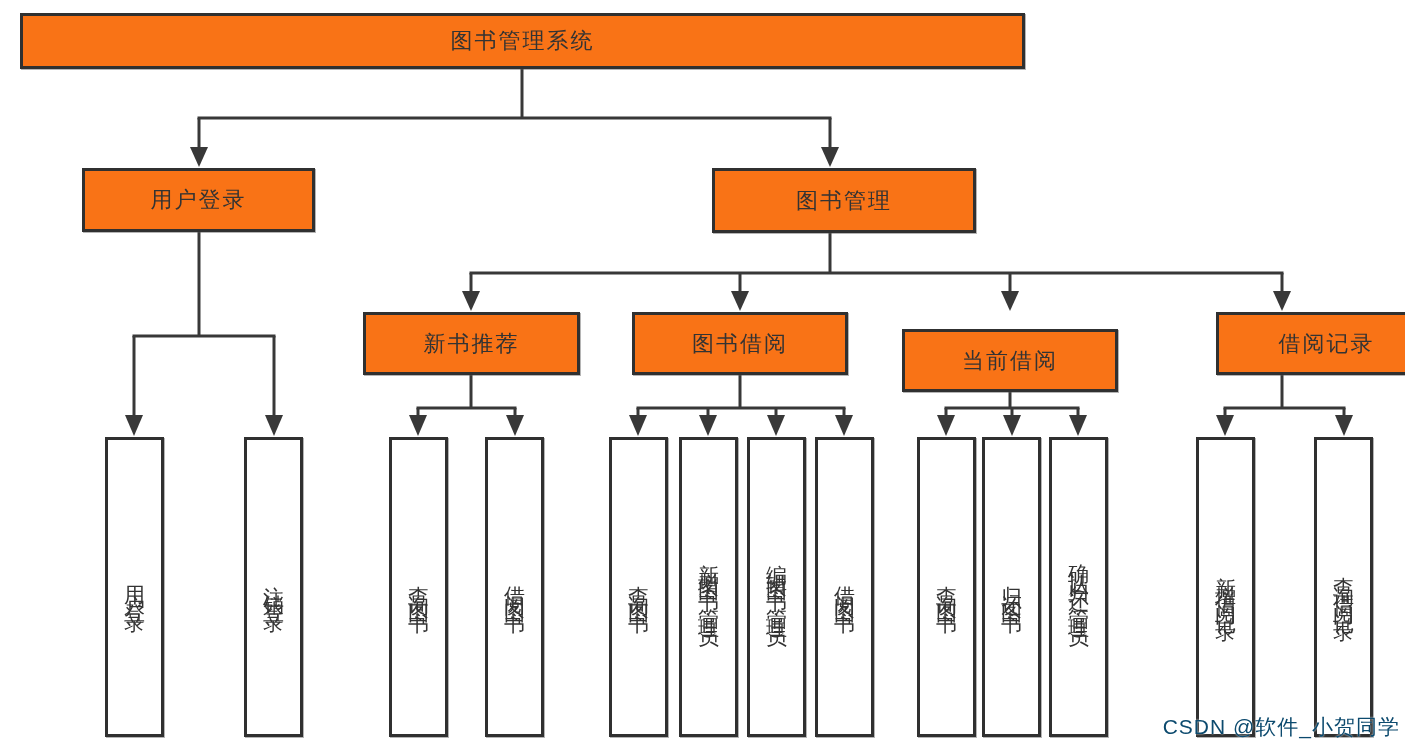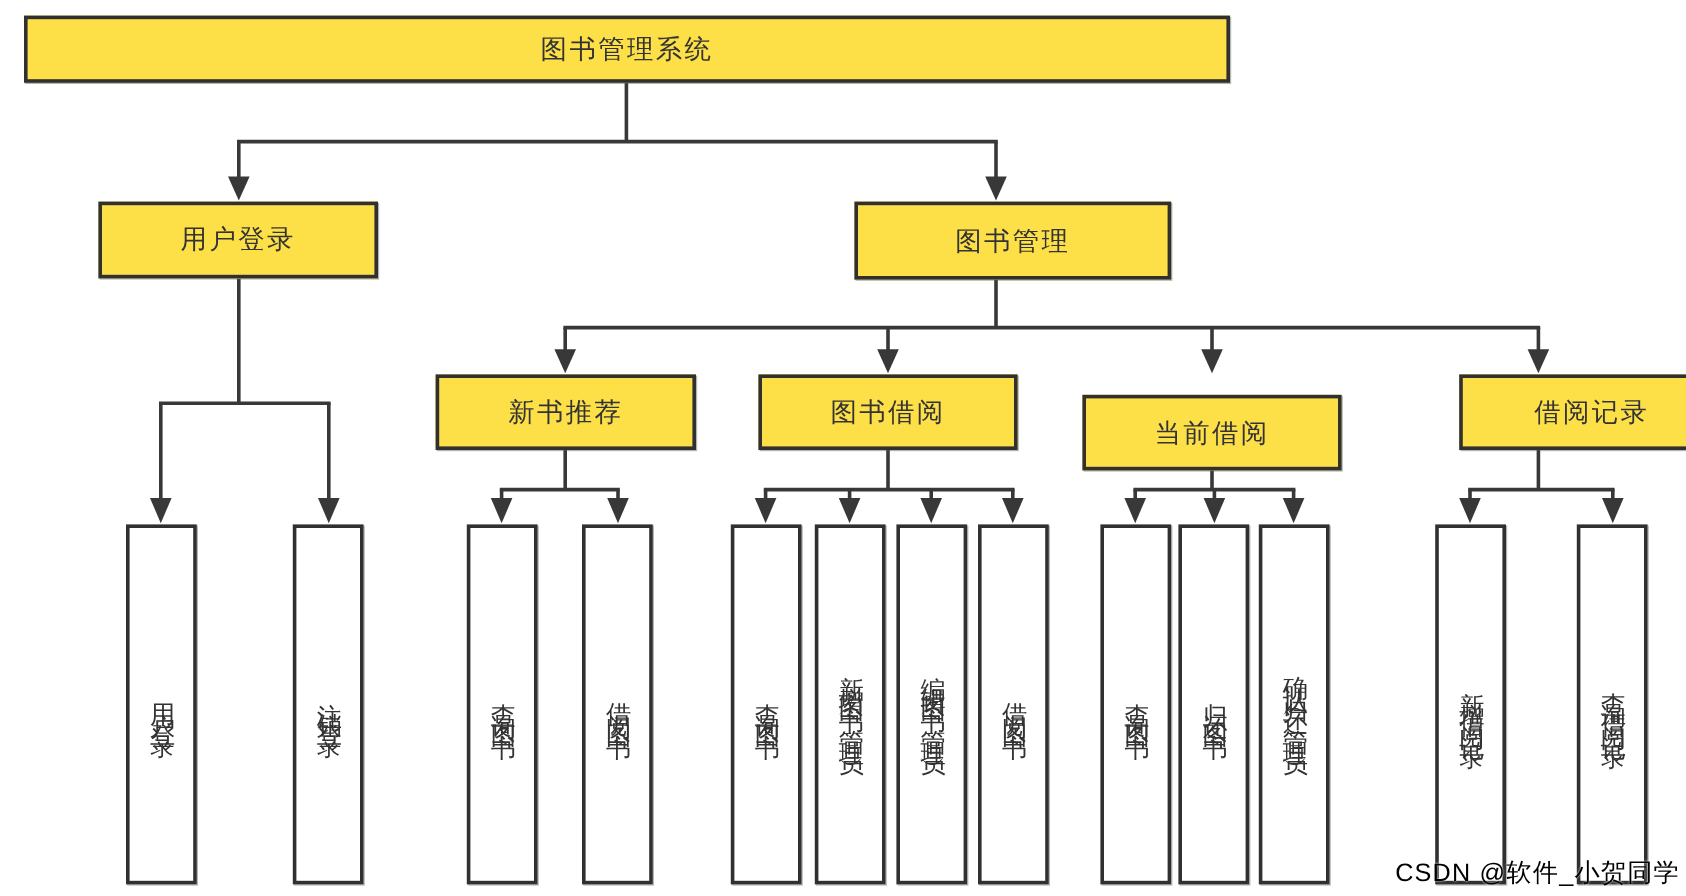--- a/index.html
+++ b/index.html
@@ -8,39 +8,39 @@
     width:1405px;height:747px;
     background:#ffffff;
     font-family:"Liberation Sans","DejaVu Sans",sans-serif;
     overflow:hidden;
   }
   #wires{position:absolute;left:0;top:0;width:1405px;height:747px;}
   .hbox{
     position:absolute;
     box-sizing:border-box;
     border:3px solid #303030;
-    background:#fde047;
+    background:#f97316;
     display:flex;align-items:center;justify-content:center;
     font-size:22px;color:#333333;letter-spacing:2px;
     box-shadow:1px 1px 0 rgba(90,90,90,.45);
   }
   .vbox{
     position:absolute;
     box-sizing:border-box;
     border:3px solid #303030;
     background:#ffffff;
     top:437px;height:300px;width:59px;
     writing-mode:vertical-rl;
     display:flex;align-items:center;justify-content:center;
     font-size:21px;color:#333333;letter-spacing:9px;
     box-shadow:1px 1px 0 rgba(90,90,90,.45);
   }
   #watermark{
     position:absolute;right:5px;bottom:6px;
-    font-size:21px;color:#000000;letter-spacing:1px;
+    font-size:21px;color:#0c4a6e;letter-spacing:1px;
     text-shadow:0 0 2px #ffffff;
     z-index:5;
   }
 </style>
 </head>
 <body>
 
 <div id="stage">
 
   <svg id="wires" viewBox="0 0 1405 747" xmlns="http://www.w3.org/2000/svg">

